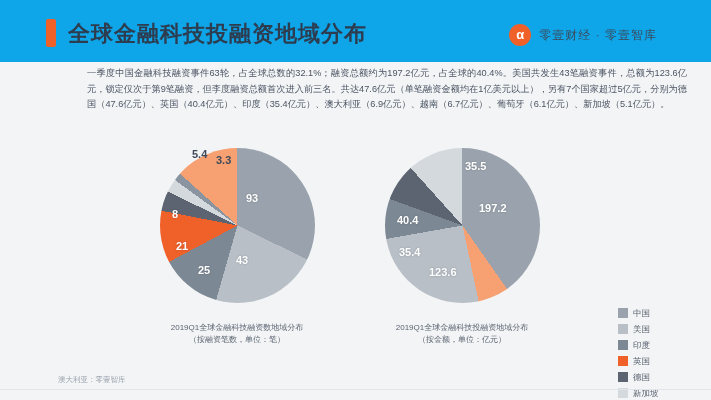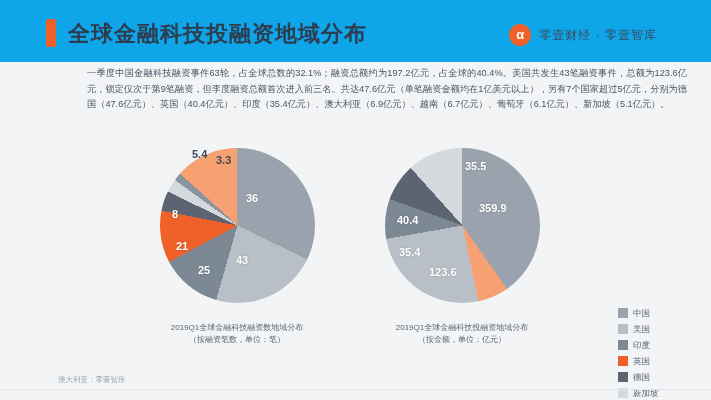--- a/index.html
+++ b/index.html
@@ -215,21 +215,21 @@
       <div class="pie-wrap">
         <div class="pie" style="background: conic-gradient(
                #9aa3ad 0deg 116deg,
                #b8bfc7 116deg 196deg,
                #7c8894 196deg 242deg,
                #f0612a 242deg 281deg,
                #5b6470 281deg 296deg,
                #d4d9de 296deg 306deg,
                #8a94a0 306deg 312deg,
                #f7a072 312deg 360deg);"></div>
-        <span class="slice-label" style="left:96px; top:52px;">36</span>
+        <span class="slice-label" style="left:96px; top:52px;">93</span>
         <span class="slice-label" style="left:86px; top:114px;text-align:right;">43</span>
         <span class="slice-label" style="left:48px; top:124px;">25</span>
         <span class="slice-label" style="left:26px; top:100px;">21</span>
         <span class="slice-label" style="left:22px; top:68px;">8</span>
         <span class="slice-label dark" style="left:66px; top:-6px;margin-top:20px;">3.3</span>
         <span class="slice-label dark" style="left:42px; top:8px;">5.4</span>
       </div>
       <div class="chart-caption">
         <div>2019Q1全球金融科技融资数地域分布</div>
         <div>（按融资笔数，单位：笔）</div>
@@ -238,21 +238,21 @@
 
     <div class="chart-block chart-right">
       <div class="pie-wrap">
         <div class="pie" style="background: conic-gradient(
                #9aa3ad 0deg 145deg,
                #f7a072 145deg 168deg,
                #b8bfc7 168deg 260deg,
                #7c8894 260deg 290deg,
                #5b6470 290deg 318deg,
                #d4d9de 318deg 360deg);"></div>
-        <span class="slice-label" style="left:104px; top:62px;">359.9</span>
+        <span class="slice-label" style="left:104px; top:62px;">197.2</span>
         <span class="slice-label" style="left:54px; top:126px;">123.6</span>
         <span class="slice-label" style="left:22px; top:74px;">40.4</span>
         <span class="slice-label" style="left:24px; top:106px;">35.4</span>
         <span class="slice-label" style="left:90px; top:20px;">35.5</span>
       </div>
       <div class="chart-caption">
         <div>2019Q1全球金融科技投融资地域分布</div>
         <div>（按金额，单位：亿元）</div>
       </div>
     </div>

